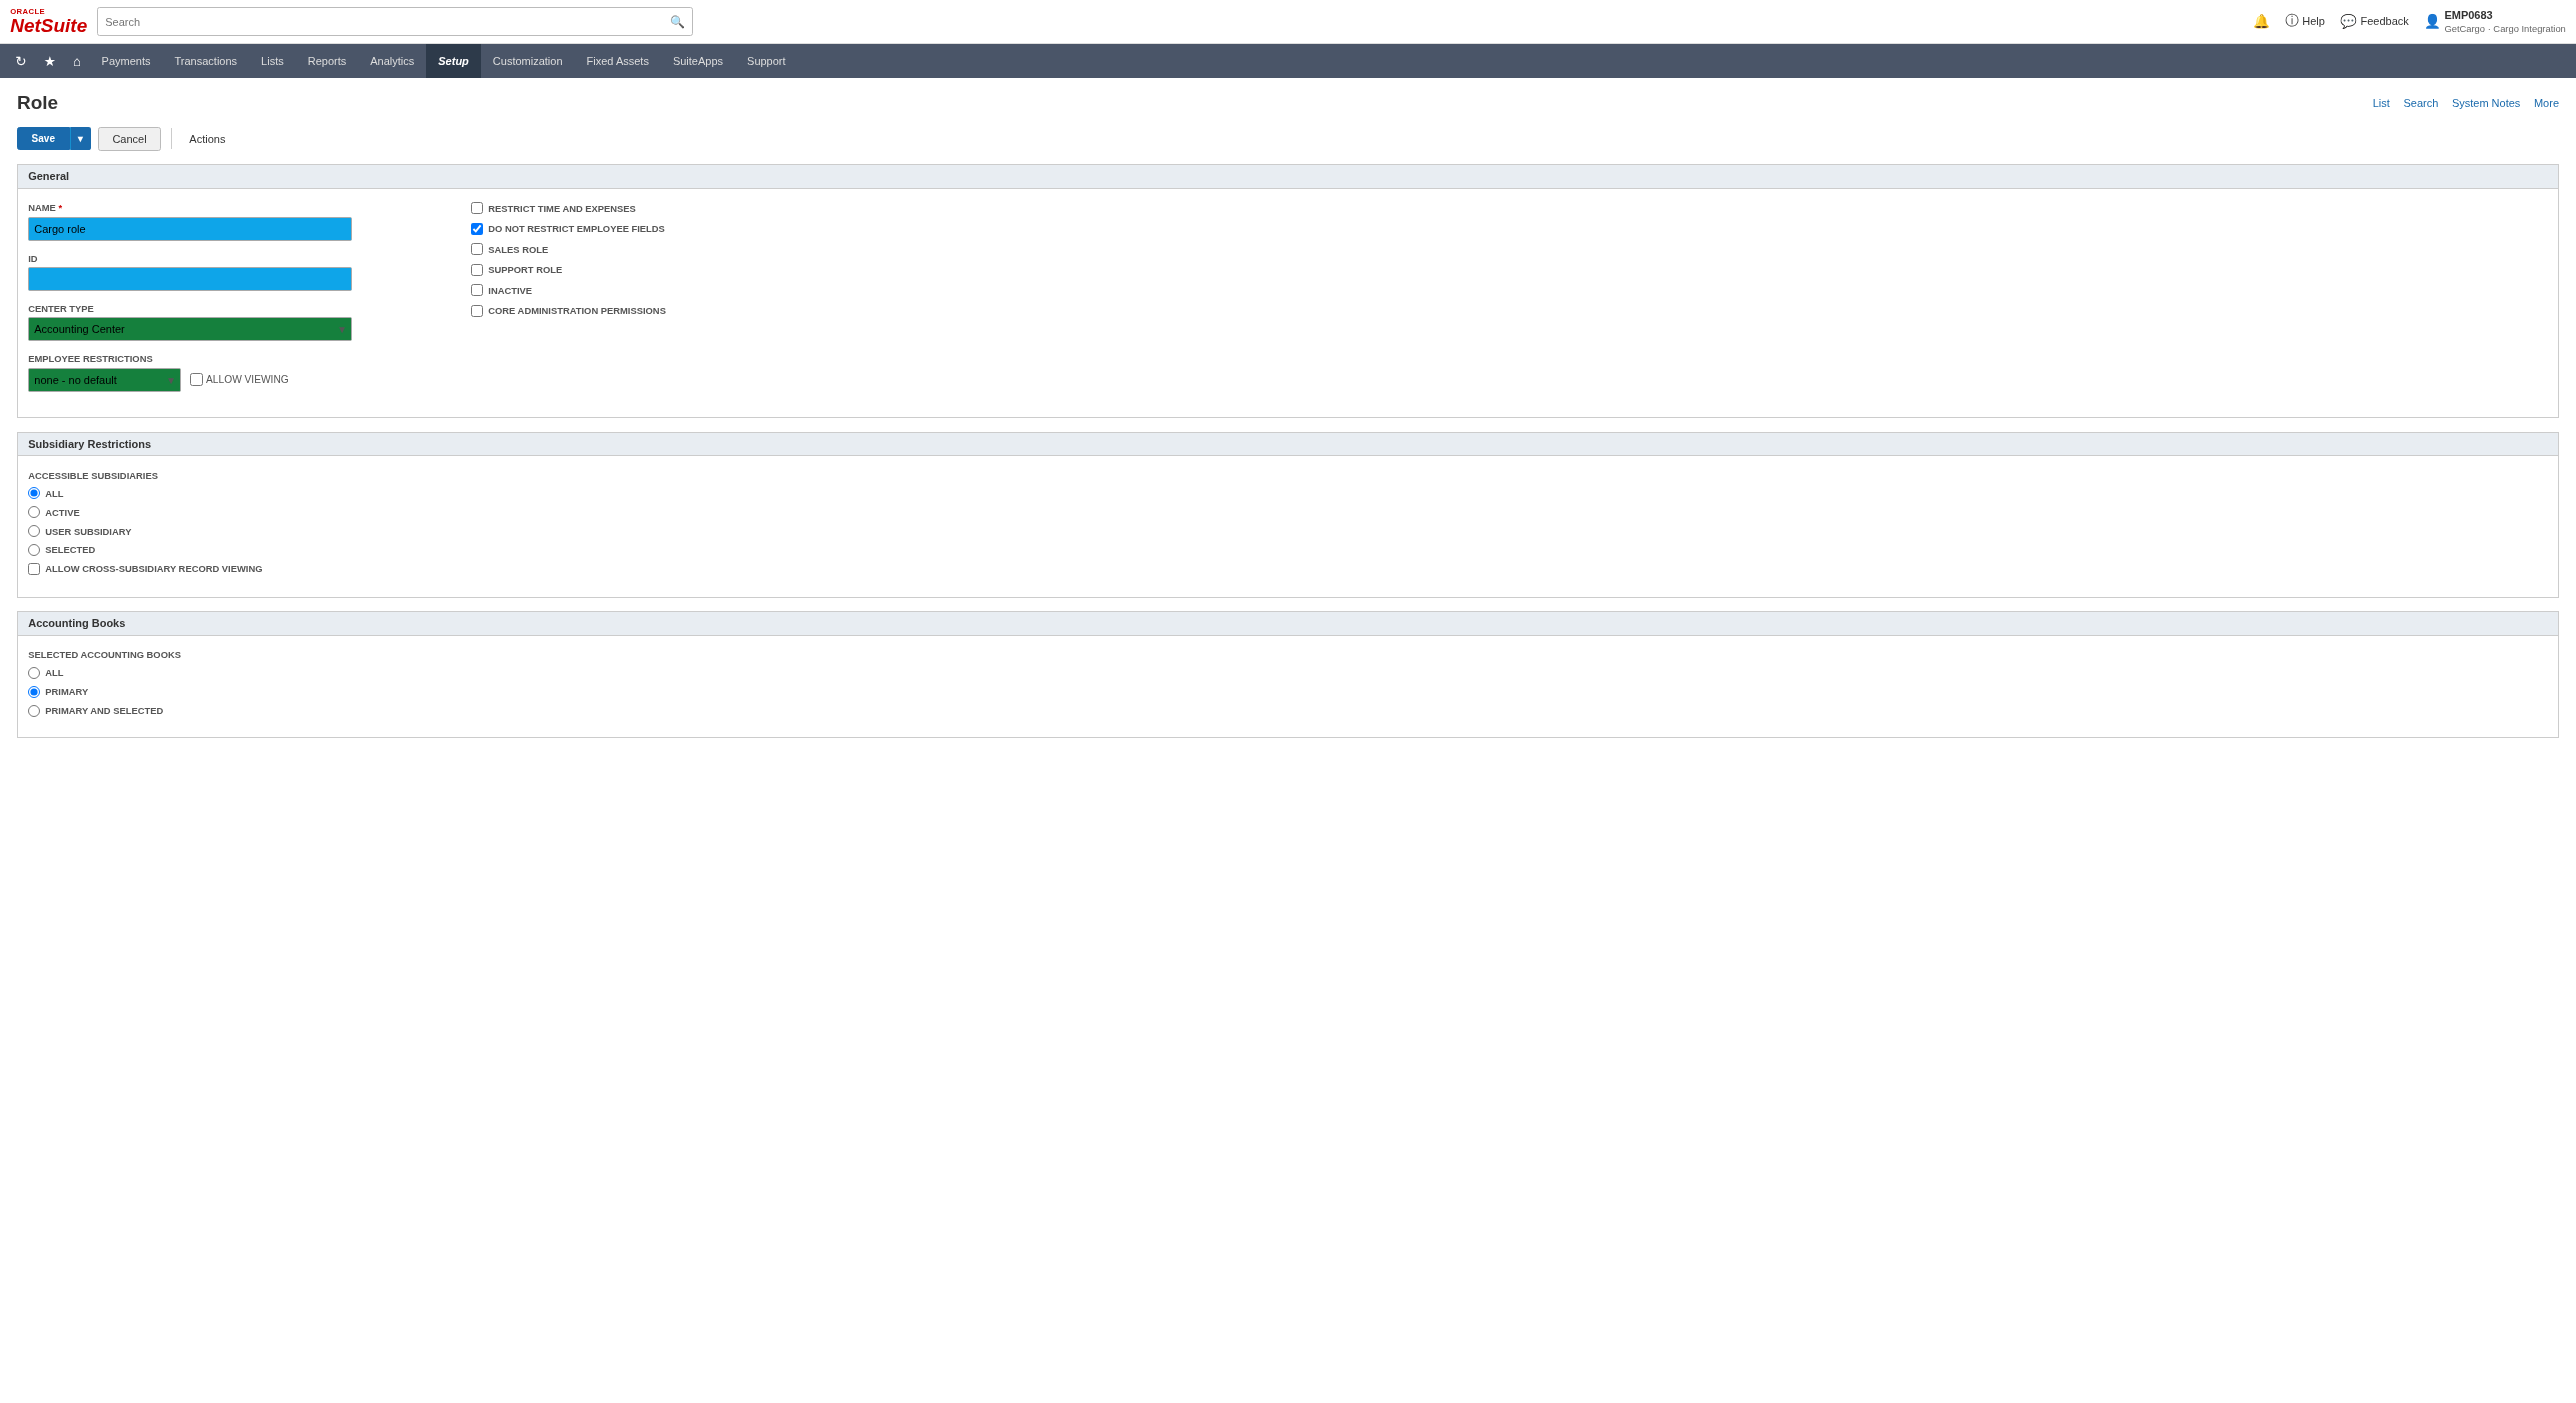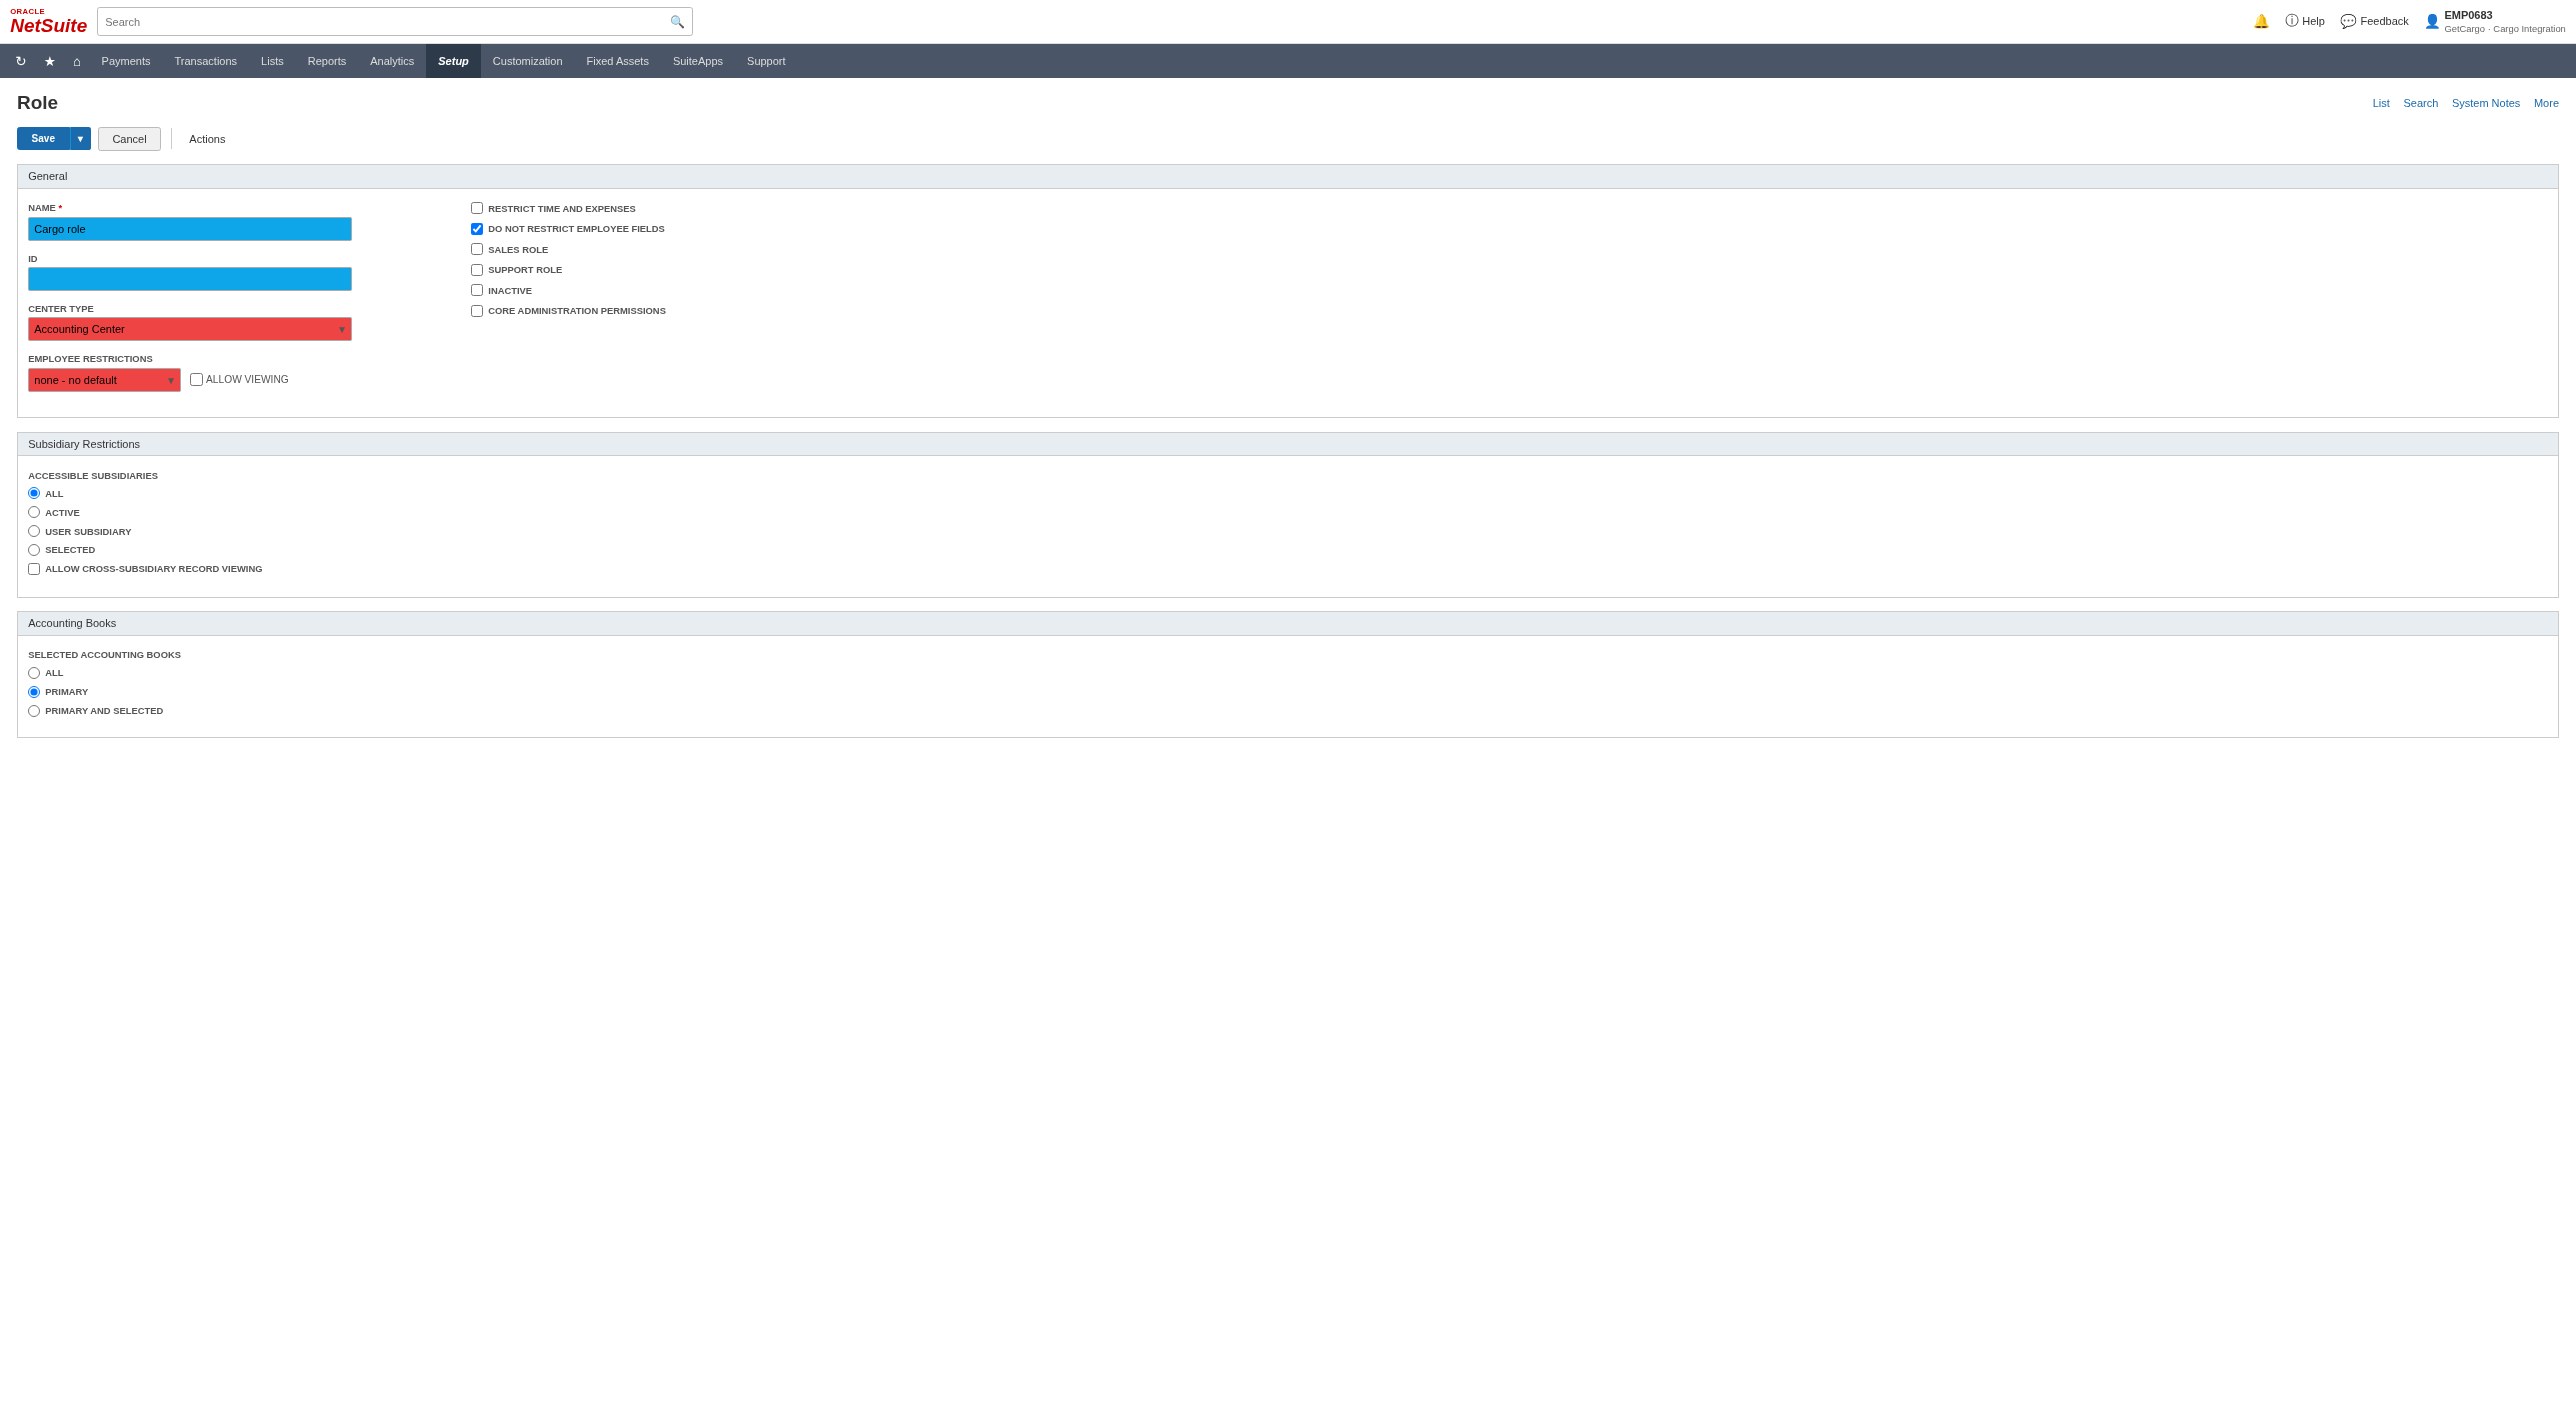--- a/index.html
+++ b/index.html
@@ -175,21 +175,21 @@
     }
 
     
     .section {
       border: 0.9px solid #ccc;
       margin-bottom: 13.6px;
     }
     .section-header {
       background: #e8edf2;
       padding: 5.1px 10.2px;
-      font-weight: normal;
+      font-weight: bold;
       font-size: 11px;
       color: #333;
       border-bottom: 0.9px solid #ccc;
     }
     .section-body {
       padding: 13.6px 10.2px;
     }
 
     
     .form-row {
@@ -228,21 +228,21 @@
       position: relative;
       max-width: 324px;
     }
     .form-select {
       width: 100%;
       border: 0.9px solid #aaa;
       padding: 3.4px 5.1px;
       font-size: 11px;
       height: 24px;
       border-radius: 1.7px;
-      background: #ef4444;
+      background: #15803d;
       appearance: none;
       -webkit-appearance: none;
       cursor: pointer;
       padding-right: 24px;
     }
     .select-arrow {
       position: absolute;
       right: 5.1px;
       top: 50%;
       transform: translateY(-50%);

